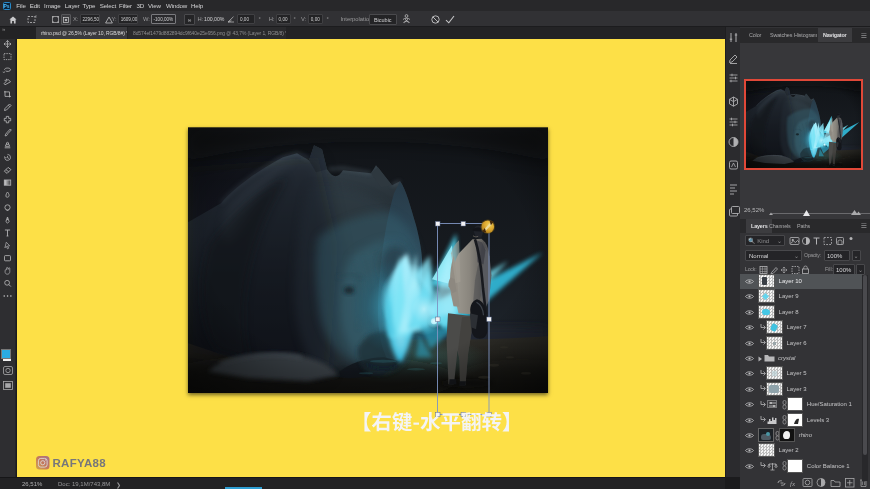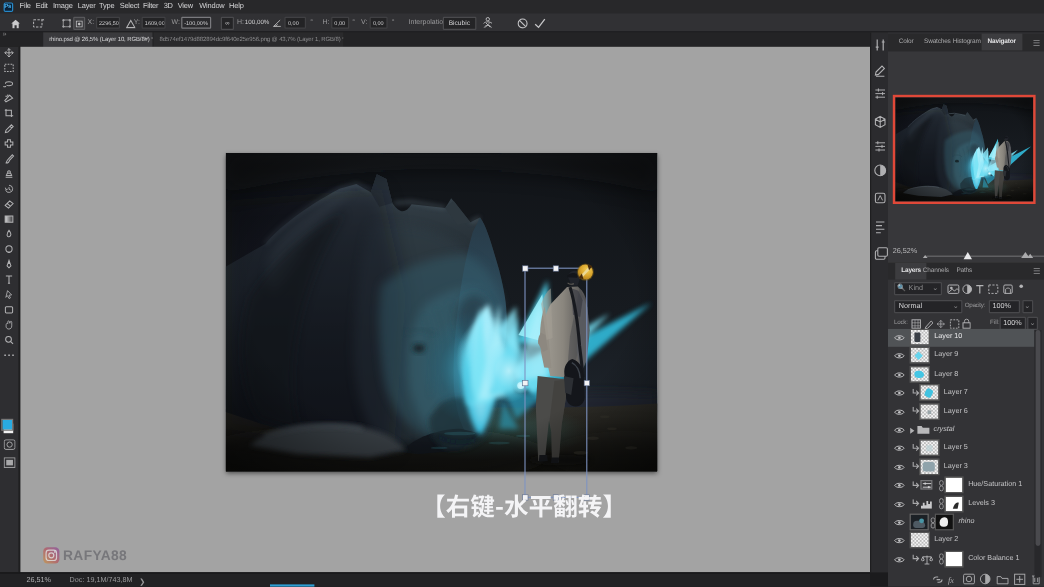--- a/index.html
+++ b/index.html
@@ -8,21 +8,21 @@
 #menubar{left:0;top:0;width:870px;height:11px;background:#28282a;color:#d4d4d6;font-size:6.2px;letter-spacing:-0.15px}
 #menubar span{position:absolute;top:1.5px;white-space:nowrap}
 #pslogo{left:2.5px;top:1.5px;width:8px;height:8px;background:#0b2238;border:0.5px solid #2688c8;border-radius:1.5px;color:#4db5f0;font-size:5px;line-height:7px;text-align:center;font-weight:bold}
 #optbar{left:0;top:11px;width:870px;height:16px;background:#313134;border-bottom:1px solid #1c1c1e;color:#b8b8ba;font-size:5.8px}
 #optbar .lbl{position:absolute;top:5px;color:#9a9a9c}
 #optbar .well{position:absolute;top:2.5px;height:10px;background:#232325;border:0.5px solid #404043;border-radius:1px;color:#cfcfd1;font-size:4.6px;line-height:9.5px;padding-left:2px;white-space:nowrap;overflow:hidden}
 #tabbar{left:0;top:27px;width:725px;height:12px;background:#232325;color:#9e9ea0;font-size:5px;letter-spacing:-0.1px}
 .tab1{position:absolute;left:36px;top:0;width:91px;height:12px;background:#3a3a3d;color:#d8d8da;line-height:12px;padding-left:5px;white-space:nowrap;overflow:hidden}
 .tab2{position:absolute;left:128px;top:0;width:158px;height:12px;background:#2a2a2c;color:#8e8e90;line-height:12px;padding-left:5px;white-space:nowrap;overflow:hidden}
 #toolbar{left:0;top:39px;width:16px;height:438px;background:#2e2e31;border-right:1px solid #242426}
-#canvas{left:17px;top:39px;width:708px;height:438px;background:#a3a3a3;overflow:hidden}
+#canvas{left:17px;top:39px;width:708px;height:438px;background:#fde047;overflow:hidden}
 #photo{position:absolute;left:171px;top:87.5px;width:360px;height:266.5px;box-shadow:0 2px 4px rgba(0,0,0,.55)}
 #statusbar{left:0;top:477px;width:725px;height:12px;background:#222224;border-top:1px solid #161618;color:#b0b0b2;font-size:6px}
 #rightstrip{left:725px;top:27px;width:15px;height:450px;background:#2b2b2e;border-left:1px solid #1e1e20}
 #panels{left:740px;top:27px;width:130px;height:462px;background:#333336}
 .ptabs{position:absolute;left:0;width:130px;height:14px;background:#29292b;color:#a9a9ab;font-size:5.4px;letter-spacing:-0.15px}
 .ptab{position:absolute;top:0;height:14px;line-height:14px}
 .ptact{background:#3c3c3f;color:#e2e2e4;padding:0 5px;font-weight:bold}
 svg{display:block}
 .eye{position:absolute;left:5px;width:9px;height:7px}
 .lrow{position:absolute;left:0;width:123px;height:15.4px;color:#c6c6c8;font-size:6px}

